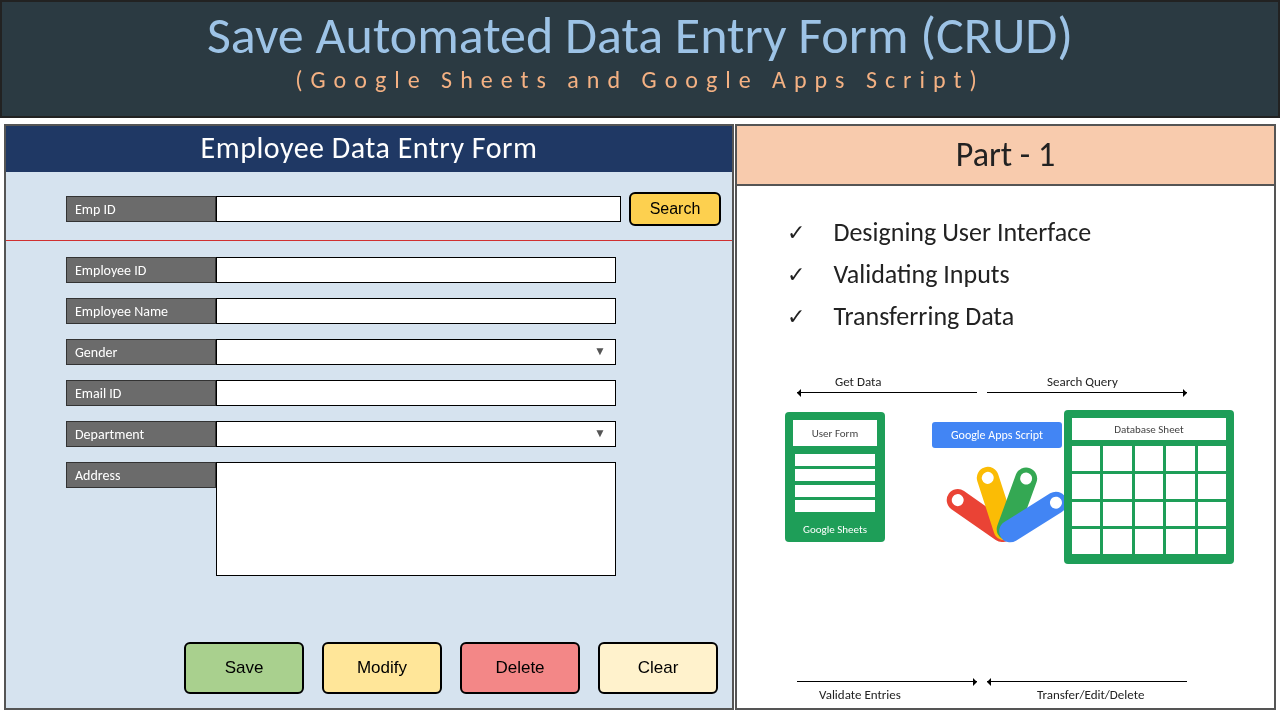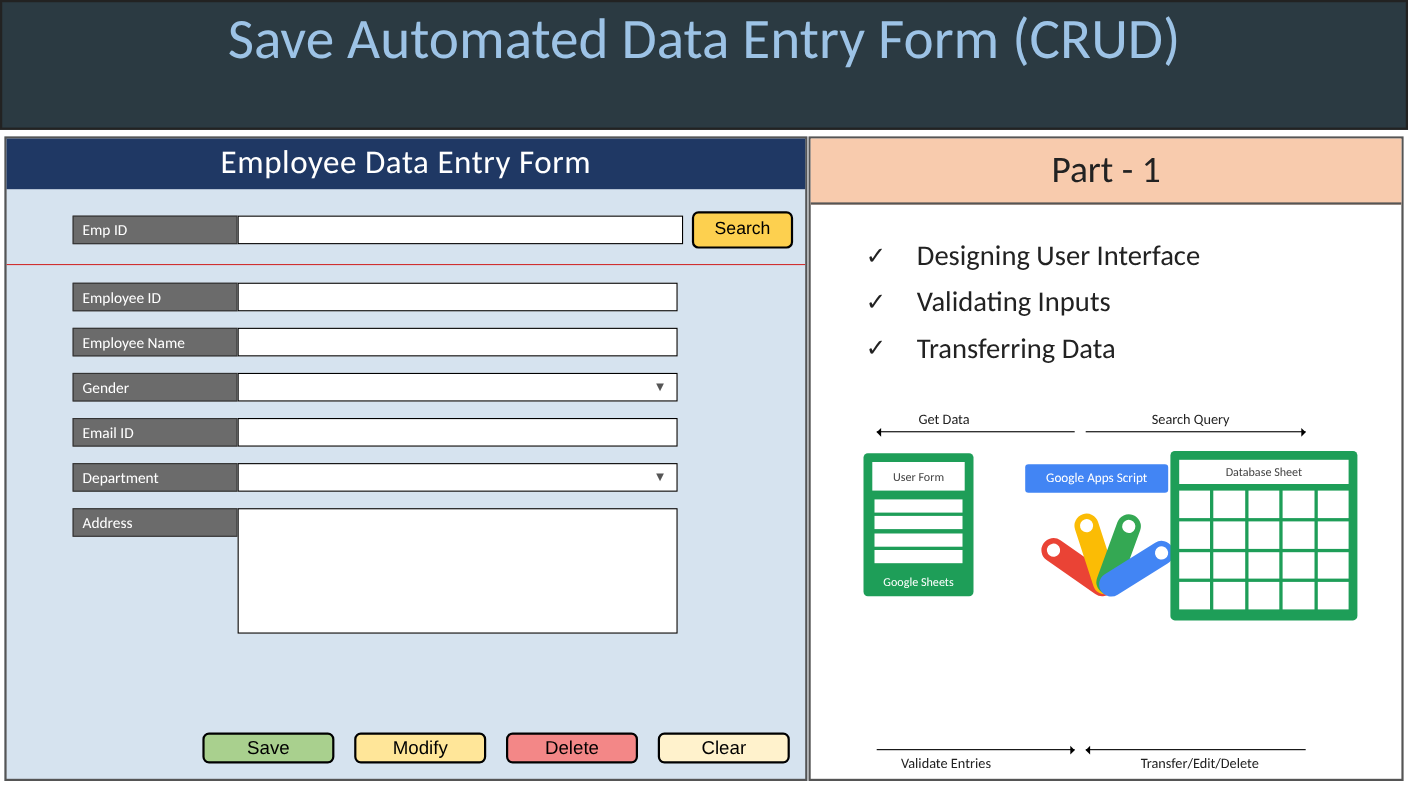--- a/index.html
+++ b/index.html
@@ -118,21 +118,21 @@
   }
   .button-bar {
     position: absolute;
     bottom: 14px;
     left: 178px;
     display: flex;
     gap: 18px;
   }
   .action-btn {
     width: 120px;
-    height: 28px;
+    height: 52px;
     border: 2px solid #000;
     border-radius: 6px;
     font-size: 17px;
     cursor: pointer;
   }
   .btn-save   { background: #a9d08e; }
   .btn-modify { background: #ffe699; }
   .btn-delete { background: #f38787; }
   .btn-clear  { background: #fff2cc; }
 
@@ -270,20 +270,21 @@
     grid-template-rows: repeat(4, 1fr);
     gap: 3px;
   }
   .db-grid span { background: #fff; }
 </style>
 </head>
 <body>
 
 <div class="banner">
   <div class="banner-title">Save Automated Data Entry Form (CRUD)</div>
+  <div class="banner-sub">(Google Sheets and Google Apps Script)</div>
 </div>
 
 <div class="content">
 
   <div class="left-panel">
     <div class="form-header">Employee Data Entry Form</div>
 
     <div class="search-row">
       <div class="field-label">Emp ID</div>
       <input class="field-input search-input" value="" style="">

